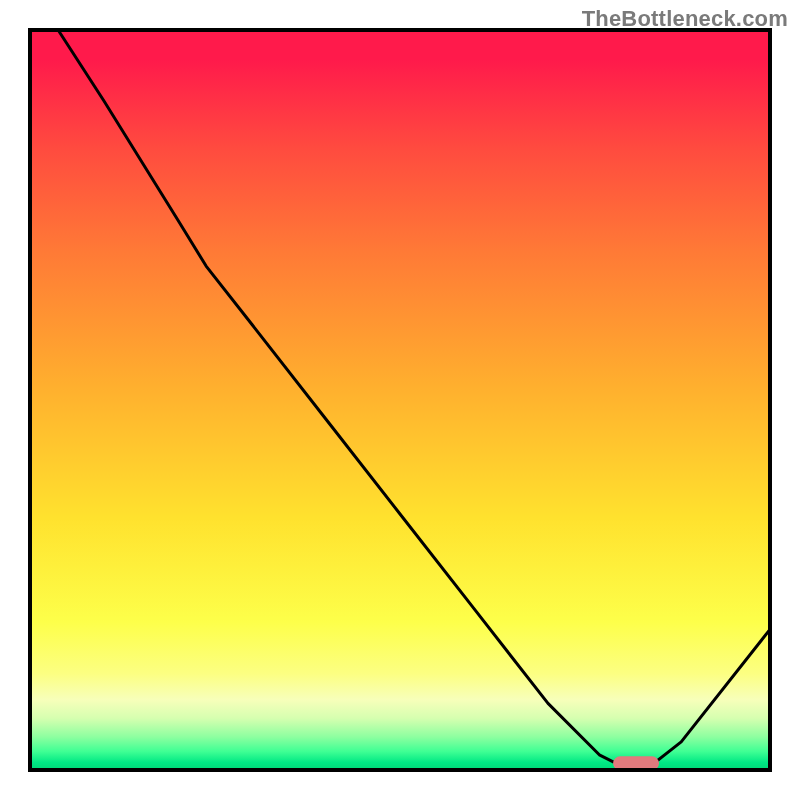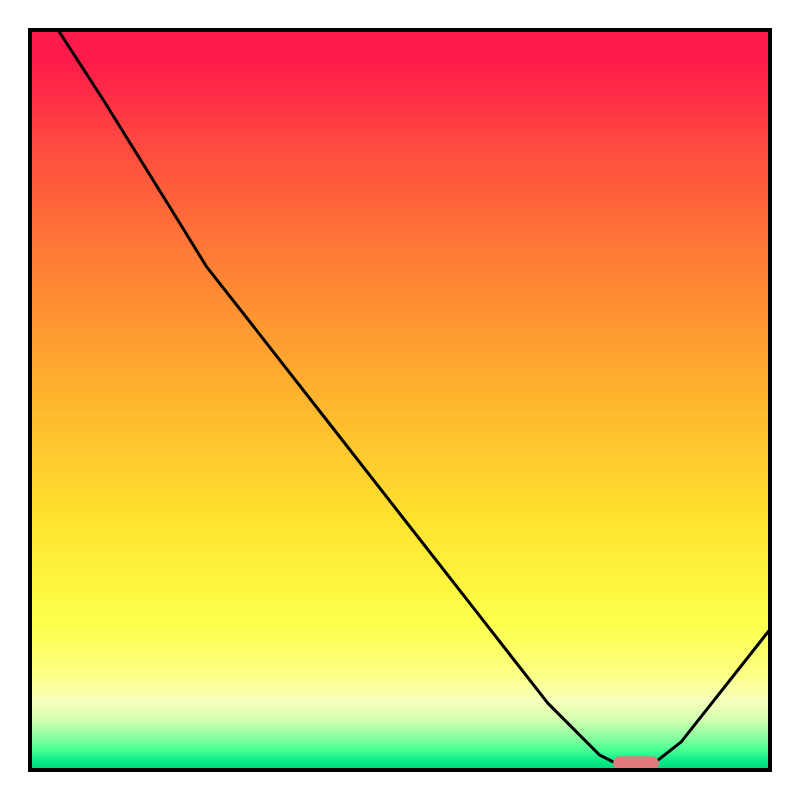--- a/index.html
+++ b/index.html
@@ -27,20 +27,21 @@
     z-index: 10;
   }
   svg {
     display: block;
   }
 </style>
 </head>
 <body>
 
 <div class="container">
+  <div class="watermark">TheBottleneck.com</div>
 
   <svg id="chart-svg" width="800" height="800" viewBox="0 0 800 800">
     <defs>
       <linearGradient id="heat-grad" x1="0" y1="0" x2="0" y2="1">
           <stop offset="0%" stop-color="#ff1a4b"></stop>
           <stop offset="4%" stop-color="#ff1a4b"></stop>
           <stop offset="16%" stop-color="#ff4b3f"></stop>
           <stop offset="30%" stop-color="#ff7a36"></stop>
           <stop offset="48%" stop-color="#ffaf2e"></stop>
           <stop offset="66%" stop-color="#ffe22e"></stop>

